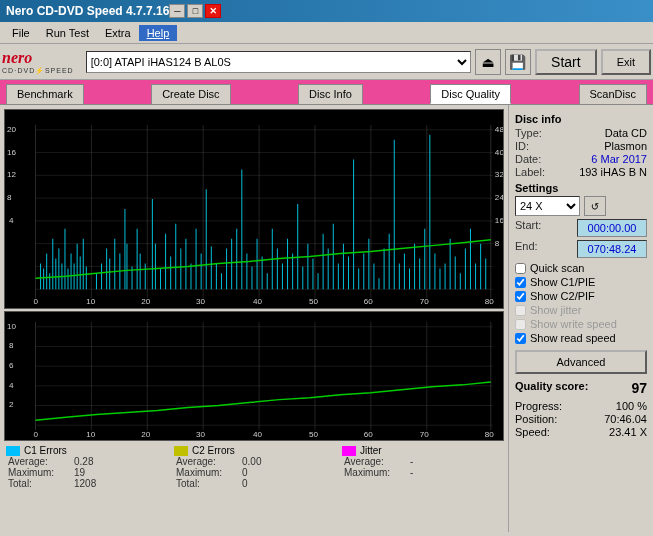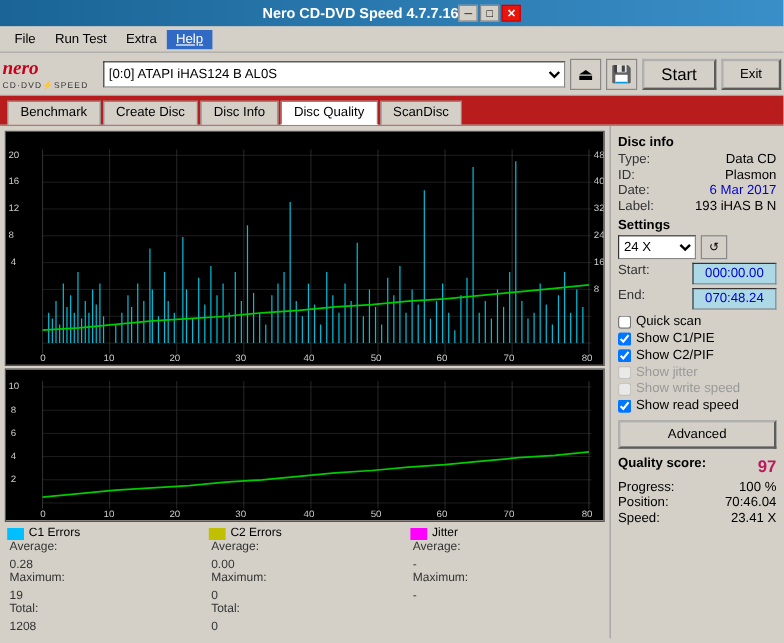--- a/index.html
+++ b/index.html
@@ -1,78 +1,78 @@
 <!DOCTYPE html>
 <html><head>
   <meta charset="utf-8">
   <style>
     * { margin: 0; padding: 0; box-sizing: border-box; }
     body { width: 653px; height: 536px; font-family: 'Segoe UI', Tahoma, Arial, sans-serif; font-size: 11px; background: #d4d0c8; overflow: hidden; }
 
     
-    .title-bar { background: linear-gradient(to right, #1a6496, #3a8fc8); height: 22px; display: flex; align-items: center; justify-content: center; padding: 0 6px; color: white; font-size: 12px; font-weight: bold; }
+    .title-bar { background: linear-gradient(to right, #1a6496, #3a8fc8); height: 22px; display: flex; align-items: center; justify-content: flex-start; padding: 0 6px; color: white; font-size: 12px; font-weight: bold; }
     .title-bar-controls { display: flex; gap: 2px; }
     .title-btn { width: 16px; height: 14px; border: 1px solid #888; background: #d4d0c8; font-size: 9px; display: flex; align-items: center; justify-content: center; cursor: pointer; color: black; }
     .title-btn.close { background: #e8150f; color: white; border-color: #c00; }
 
     
     .menu-bar { background: #d4d0c8; height: 22px; display: flex; align-items: center; padding: 0 4px; border-bottom: 1px solid #a0a0a0; }
     .menu-item { padding: 2px 8px; font-size: 11px; cursor: pointer; }
     .menu-item.active-help { background: #316ac5; color: white; text-decoration: underline; }
 
     
     .toolbar { background: #d4d0c8; height: 36px; display: flex; align-items: center; padding: 2px 2px; gap: 4px; border-bottom: 1px solid #a0a0a0; }
     .logo-area { display: flex; flex-direction: column; margin-right: 8px; }
     .logo-nero { font-size: 16px; font-weight: bold; color: #c8001e; font-style: italic; font-family: serif; }
     .logo-sub { font-size: 7px; color: #333; letter-spacing: 1px; }
     .drive-select { flex: 1; height: 22px; font-size: 11px; border: 1px inset #888; background: white; }
     .toolbar-icon-btn { width: 26px; height: 26px; background: #d4d0c8; border: 1px solid #888; display: flex; align-items: center; justify-content: center; cursor: pointer; font-size: 14px; }
     .btn-start { background: #d4d0c8; border: 2px outset #b0b0b0; padding: 2px 14px; font-size: 14px; cursor: pointer; height: 26px; }
     .btn-exit { background: #d4d0c8; border: 2px outset #b0b0b0; padding: 2px 14px; font-size: 11px; cursor: pointer; height: 26px; }
 
     
-    .tabs { background: #b91c1c; display: flex; padding: 4px 6px 0; gap: 2px; }
+    .tabs { background: #ec4899; display: flex; padding: 4px 6px 0; gap: 2px; justify-content: space-between; }
     .tab { padding: 3px 10px; font-size: 11px; border: 1px solid #888; background: #d4d0c8; cursor: pointer; border-bottom: none; }
     .tab.active { background: white; border-bottom: 1px solid white; z-index: 1; }
 
     
     .main-content { display: flex; background: #d4d0c8; border-top: 1px solid #888; height: calc(536px - 22px - 22px - 36px - 28px); }
 
     
     .chart-area { flex: 1; display: flex; flex-direction: column; padding: 4px; background: #d4d0c8; }
     .chart-top { height: 200px; border: 1px solid #555; position: relative; }
     .chart-bottom { height: 130px; border: 1px solid #555; margin-top: 2px; position: relative; }
 
     
     .legend { display: flex; gap: 8px; padding: 4px 2px 0; }
     .legend-item { display: flex; flex-direction: column; flex: 1; }
     .legend-header { display: flex; align-items: center; gap: 4px; font-size: 10px; }
     .legend-color-box { width: 14px; height: 10px; }
     .legend-values { font-size: 10px; padding-left: 2px; }
-    .legend-values div { display: flex; gap: 4px; flex-direction: column; }
+    .legend-values div { display: flex; gap: 16px; }
     .legend-label { color: #333; min-width: 50px; }
     .legend-val { color: #333; }
 
     
     .right-panel { width: 145px; padding: 4px 6px; background: #d4d0c8; border-left: 1px solid #a0a0a0; overflow-y: auto; }
     .panel-section-title { font-weight: bold; font-size: 11px; margin-bottom: 2px; margin-top: 4px; }
     .panel-row { display: flex; justify-content: space-between; margin-bottom: 1px; font-size: 11px; }
     .panel-label { color: #333; }
     .panel-value { color: #0000cc; }
     .panel-value.black { color: black; }
     .settings-row { display: flex; align-items: center; gap: 4px; margin-bottom: 3px; }
     .settings-select { width: 65px; height: 20px; font-size: 11px; border: 1px inset #888; background: white; }
     .refresh-btn { width: 22px; height: 20px; background: #d4d0c8; border: 1px solid #888; font-size: 10px; cursor: pointer; display: flex; align-items: center; justify-content: center; }
     .input-field { width: 70px; height: 18px; font-size: 11px; border: 1px inset #888; background: #add8e6; text-align: center; color: #0000cc; }
     .checkbox-row { display: flex; align-items: center; gap: 4px; font-size: 11px; margin-bottom: 2px; }
     .checkbox-row input[type=checkbox] { width: 11px; height: 11px; }
     .checkbox-row.disabled { color: #999; }
     .advanced-btn { width: 100%; height: 24px; background: #d4d0c8; border: 2px outset #b0b0b0; font-size: 11px; cursor: pointer; margin-top: 4px; }
     .quality-row { display: flex; justify-content: space-between; margin-top: 6px; font-size: 11px; font-weight: bold; }
-    .quality-score { color: #be185d; font-size: 14px; font-weight: bold; }
+    .quality-score { color: #000000; font-size: 14px; font-weight: bold; }
     .progress-section { margin-top: 4px; }
     .progress-row { display: flex; justify-content: space-between; font-size: 11px; margin-bottom: 1px; }
 
     
     .chart-svg { position: absolute; top: 0; left: 0; width: 100%; height: 100%; }
   </style>
 </head>
 <body>
 
 <div class="title-bar">

